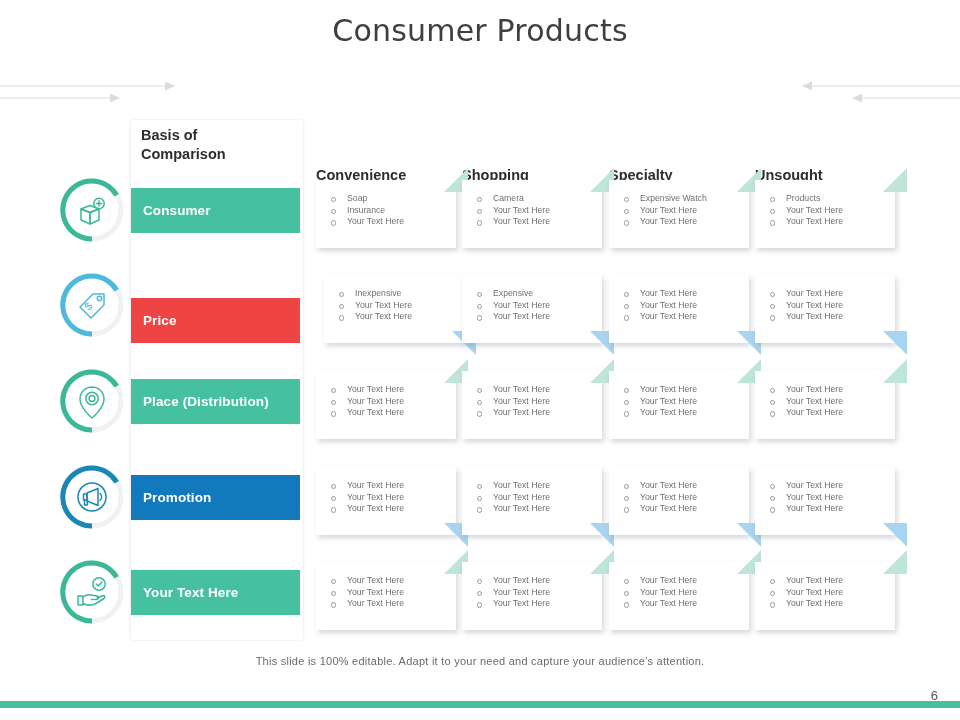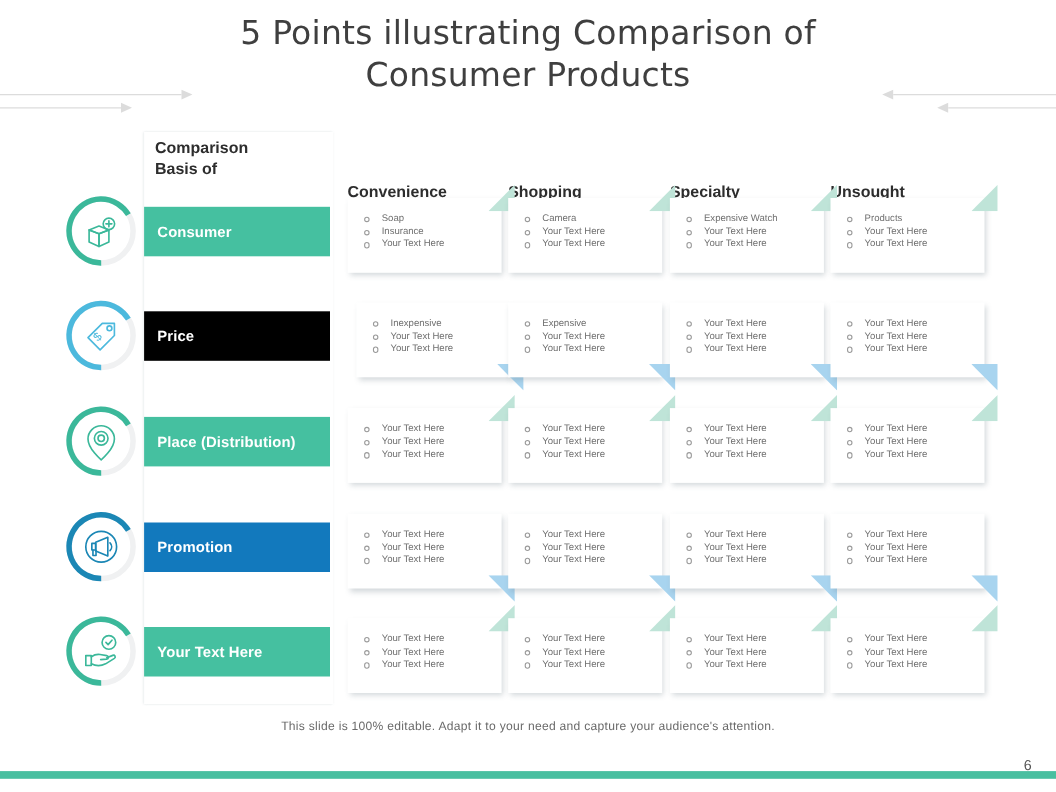--- a/index.html
+++ b/index.html
@@ -95,21 +95,20 @@
   .bottom-bar{
     position:absolute;left:0;top:701px;width:960px;height:7px;background:#49bfa0;
   }
 </style>
 </head>
 <body>
 
 <div class="slide">
 
   <div class="title">
-    <span>5 Points illustrating Comparison of</span>
     <span class="l2">Consumer Products</span>
   </div>
 
   <div class="arrows-left">
     <svg width="175" height="32" viewBox="0 0 175 32">
       <line x1="0" y1="8" x2="165" y2="8" stroke="#dcdcdc" stroke-width="1.2"></line>
       <polygon points="165,3.5 175,8 165,12.5" fill="#dcdcdc"></polygon>
       <line x1="0" y1="20" x2="110" y2="20" stroke="#dcdcdc" stroke-width="1.2"></line>
       <polygon points="110,15.5 120,20 110,24.5" fill="#dcdcdc"></polygon>
     </svg>
@@ -120,22 +119,22 @@
       <line x1="160" y1="8" x2="12" y2="8" stroke="#dcdcdc" stroke-width="1.2"></line>
       <polygon points="12,3.5 2,8 12,12.5" fill="#dcdcdc"></polygon>
       <line x1="160" y1="20" x2="62" y2="20" stroke="#dcdcdc" stroke-width="1.2"></line>
       <polygon points="62,15.5 52,20 62,24.5" fill="#dcdcdc"></polygon>
     </svg>
   </div>
 
   <div class="left-panel"></div>
 
   <div class="basis">
+    <div>Basis of</div>
     <div>Comparison</div>
-    <div>Basis of</div>
   </div>
 
   <div id="dynamic-layer">
       <div class="col-head" style="left:316px">Convenience</div>
       <div class="col-head" style="left:462px">Shopping</div>
       <div class="col-head" style="left:609px">Specialty</div>
       <div class="col-head" style="left:755px">Unsought</div>
       <div class="medal" style="top:177px">
         <svg width="66" height="66" viewBox="0 0 66 66">
           <circle cx="33" cy="33" r="29" fill="none" stroke="#f0f1f2" stroke-width="5"></circle>
@@ -197,21 +196,21 @@
           <circle cx="33" cy="33" r="29" fill="none" stroke="#f0f1f2" stroke-width="5"></circle>
           <path d="M 33 62 A 29 29 0 1 1 57.7 18.2" fill="none" stroke="#4cb9dd" stroke-width="5"></path>
           <circle cx="33" cy="33" r="23.5" fill="#ffffff"></circle>
           <g transform="translate(15,15)">
             <path d="M6 20 L19 7 L30 7 L30 18 L17 31 Z" stroke="#4cb9dd" fill="none" stroke-width="1.5" stroke-linecap="round" stroke-linejoin="round"></path>
             <circle cx="25.5" cy="11.5" r="2.2" stroke="#4cb9dd" fill="none" stroke-width="1.5" stroke-linecap="round" stroke-linejoin="round"></circle>
             <text x="15" y="24" font-size="11" fill="#4cb9dd" font-family="Liberation Sans, sans-serif" transform="rotate(-45 15 24)">$</text>
           </g>
         </svg>
       </div>
-      <div class="row-bar" style="top:283px;background:#000000">Price</div>
+      <div class="row-bar" style="top:298px;background:#ef4444">Price</div>
       <div class="card" style="left:324px;top:275px">
         <span class="tri bot"><svg width="24" height="24" viewBox="0 0 24 24">
             <polygon points="0,0 24,0 24,24" fill="#a8d4ef"></polygon>
           </svg></span>
         <ul>
           <li>Inexpensive</li>
           <li>Your Text Here</li>
           <li>Your Text Here</li>
         </ul>
       </div>

